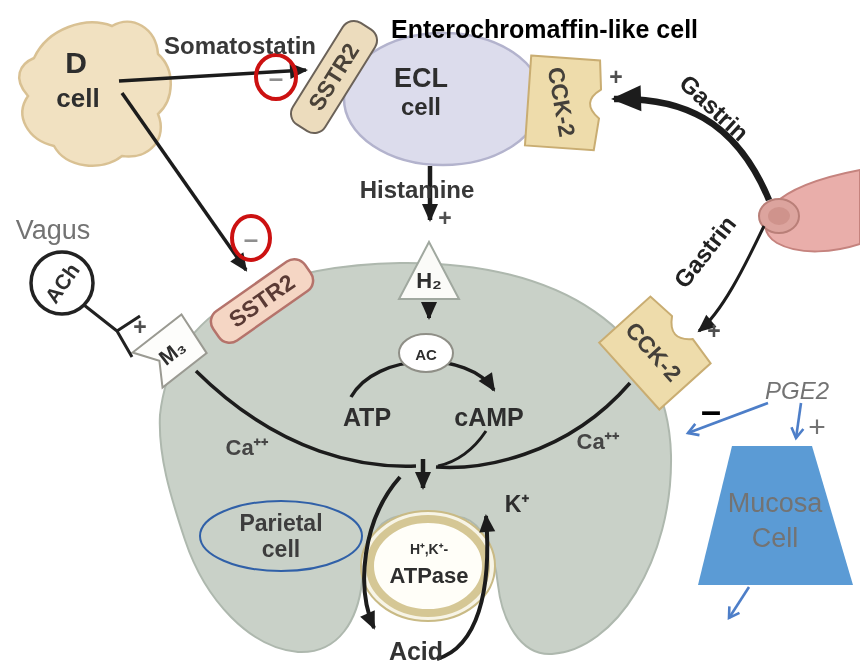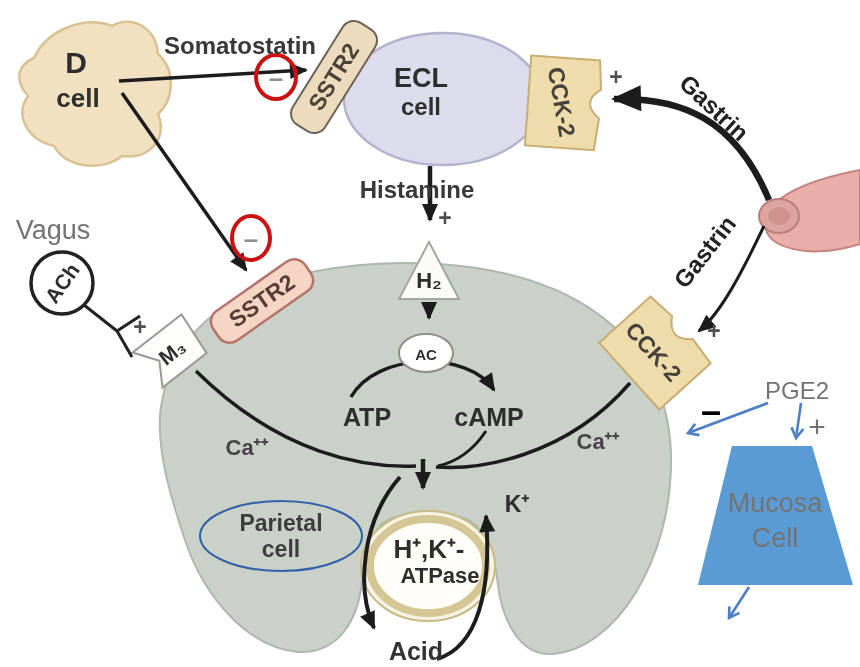--- a/index.html
+++ b/index.html
@@ -83,20 +83,21 @@
 
   <ellipse cx="276" cy="77" rx="20" ry="22" fill="none" stroke-width="4" stroke="#cc1111"></ellipse>
   <ellipse cx="251" cy="238" rx="19" ry="22" fill="none" stroke-width="4" stroke="#cc1111"></ellipse>
   <ellipse cx="281" cy="536" rx="81" ry="35" fill="none" stroke-width="2" stroke="#3060a8"></ellipse>
 
   <path fill="none" stroke-width="2.6" marker-end="url(#mC)" d="M 768 403 L 688 433" stroke="#4d7ec8"></path>
   <path fill="none" stroke-width="2.6" marker-end="url(#mC)" d="M 801 403 L 796 438" stroke="#4d7ec8"></path>
   <path fill="none" stroke-width="2.6" marker-end="url(#mC)" d="M 749 587 L 729 618" stroke="#4d7ec8"></path>
 </svg>
 
+<div class="title" style="left:391px;top:17px;font-size:25px;">Enterochromaffin-like cell</div>
 
 <div class="lbl" style="left:76px;top:63px;font-size:30px;">D</div>
 <div class="lbl" style="left:78px;top:98px;font-size:26px;">cell</div>
 
 <div class="lbl" style="left:240px;top:46px;font-size:24px;color:#383838;text-align:right;">Somatostatin</div>
 
 <div class="lbl" style="left:421px;top:78px;font-size:27px;">ECL</div>
 <div class="lbl" style="left:421px;top:107px;font-size:24px;">cell</div>
 
 <div class="lbl" style="left:334px;top:77px;font-size:23px;color:#4a4238;transform:translate(-50%,-50%) rotate(-58deg);">SSTR2</div>
@@ -125,27 +126,27 @@
 <div class="lbl" style="left:429px;top:281px;font-size:22px;">H₂</div>
 <div class="lbl" style="left:426px;top:354px;font-size:15px;">AC</div>
 <div class="lbl" style="left:367px;top:417px;font-size:25px;">ATP</div>
 <div class="lbl" style="left:489px;top:417px;font-size:25px;">cAMP</div>
 <div class="lbl" style="left:247px;top:448px;font-size:22px;color:#454545;">Ca⁺⁺</div>
 <div class="lbl" style="left:598px;top:442px;font-size:22px;color:#454545;">Ca⁺⁺</div>
 
 <div class="lbl" style="left:281px;top:523px;font-size:23px;color:#3d3d3d;">Parietal</div>
 <div class="lbl" style="left:281px;top:549px;font-size:23px;color:#3d3d3d;">cell</div>
 
-<div class="lbl" style="left:429px;top:549px;font-size:26px;">H⁺,K⁺-</div>
-<div class="lbl" style="left:429px;top:576px;font-size:22px;margin-left:11px;">ATPase</div>
+<div class="lbl" style="left:429px;top:549px;font-size:14px;">H⁺,K⁺-</div>
+<div class="lbl" style="left:429px;top:576px;font-size:22px;">ATPase</div>
 
 <div class="lbl" style="left:517px;top:504px;font-size:23px;">K⁺</div>
 <div class="lbl" style="left:416px;top:651px;font-size:25px;color:#333;">Acid</div>
 
-<div class="lbl ppt" style="left:797px;top:391px;font-size:24px;">PGE2</div>
+<div class="lbl ppt" style="left:797px;top:391px;font-size:24px;font-style:italic;">PGE2</div>
 <div class="lbl" style="left:711px;top:411px;font-size:36px;color:#000;">–</div>
 <div class="lbl ppt" style="left:817px;top:427px;font-size:30px;">+</div>
 
 <div class="lbl ppt" style="left:775px;top:503px;font-size:27px;">Mucosa</div>
 <div class="lbl ppt" style="left:775px;top:538px;font-size:27px;">Cell</div>
 
 
 </div>
 
 </body></html>

